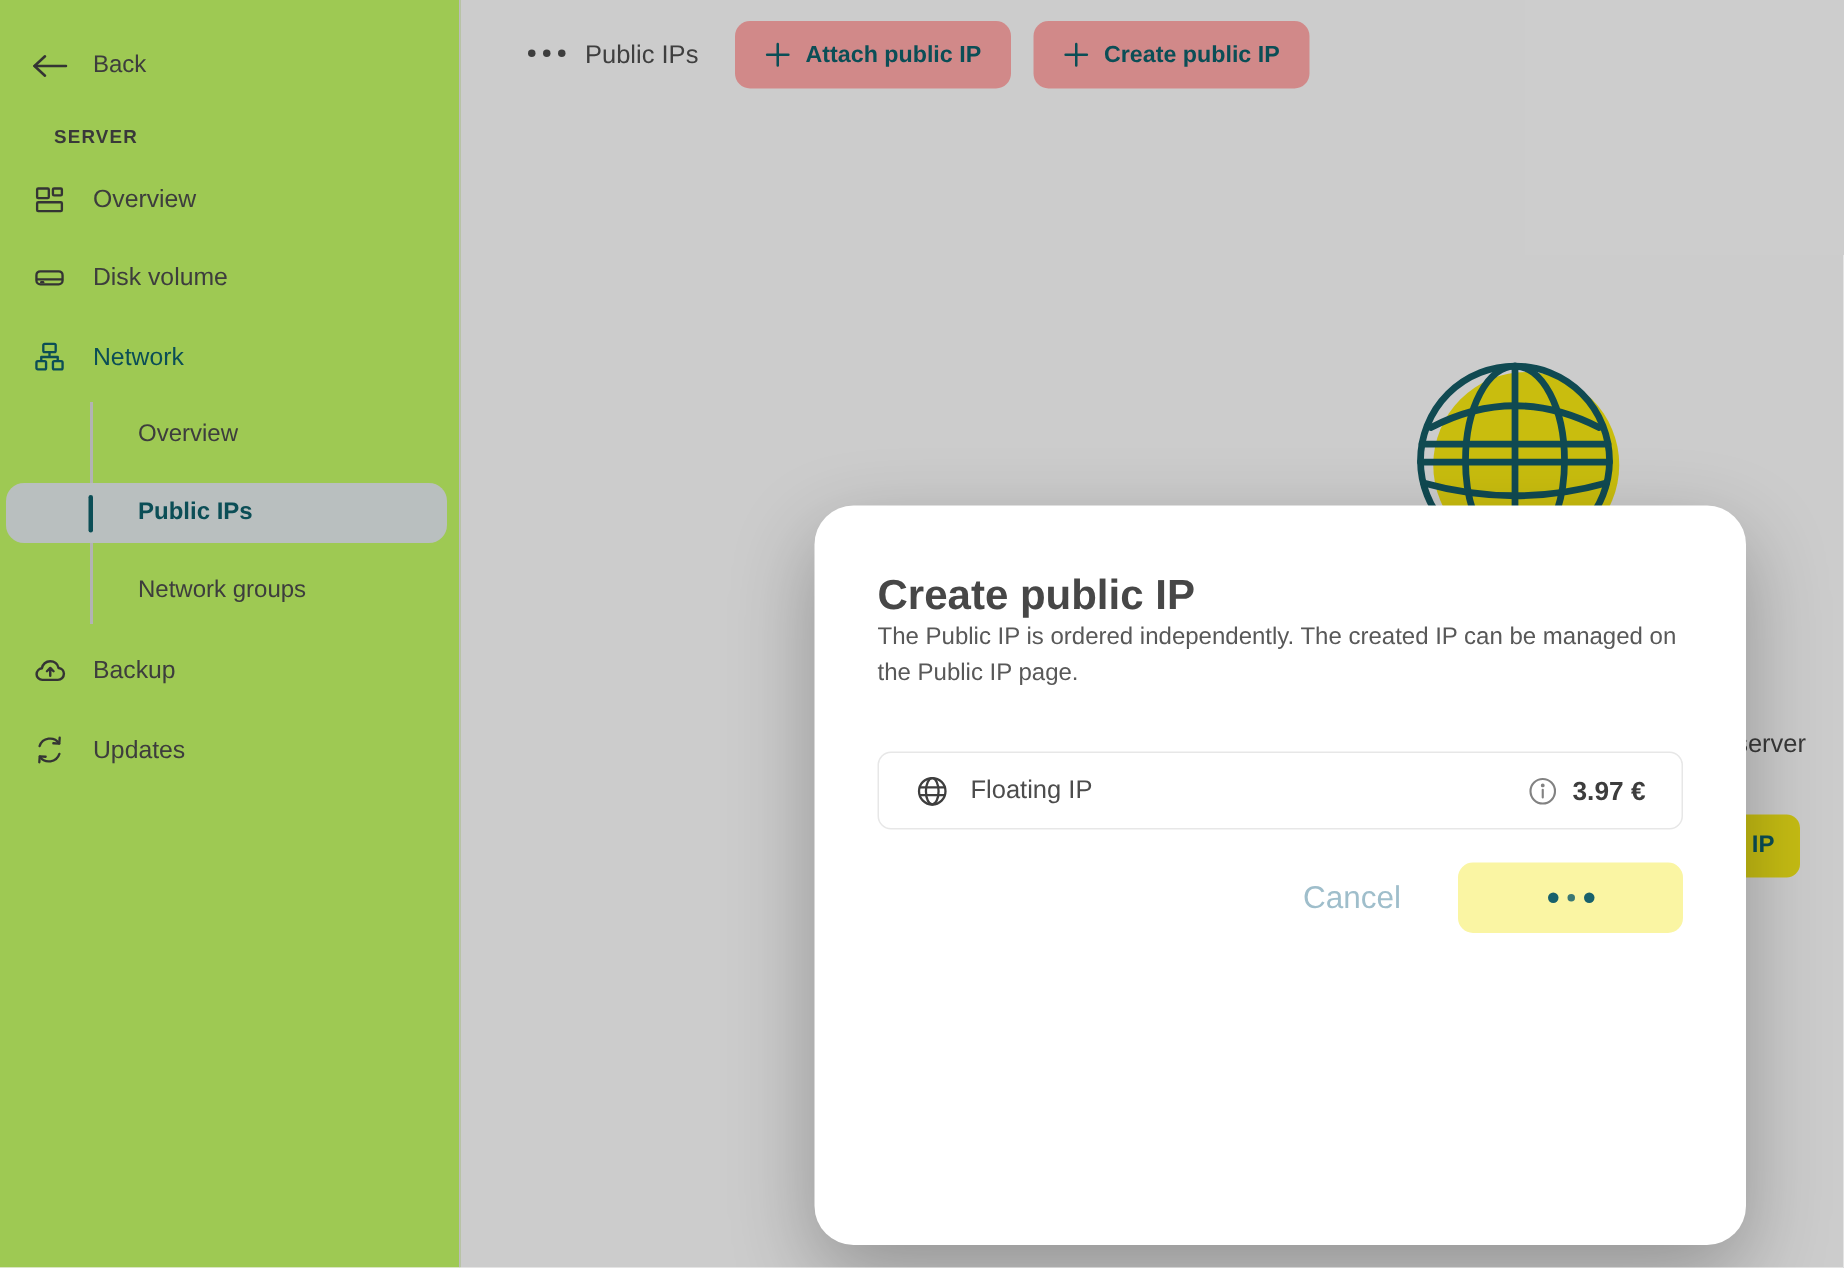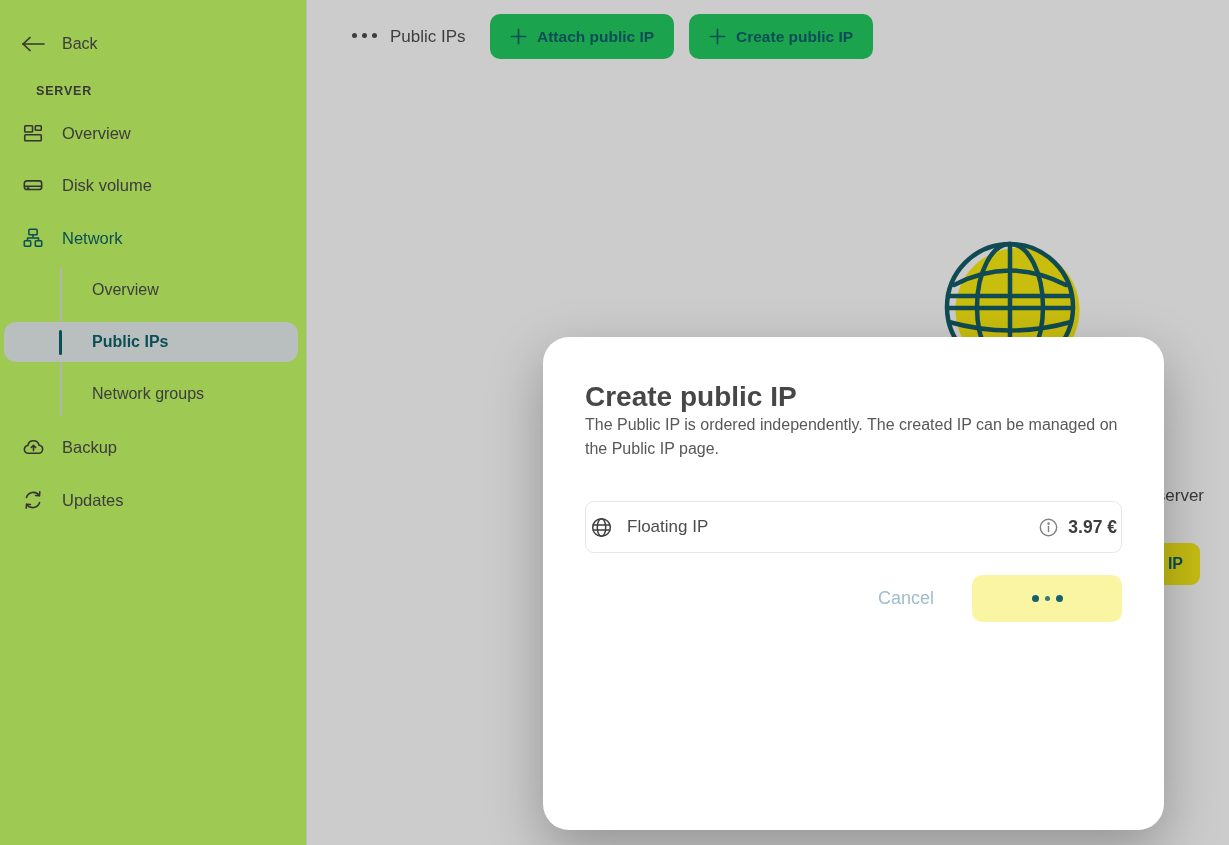--- a/index.html
+++ b/index.html
@@ -18,49 +18,49 @@
   .subguide { position:absolute; left:60px; top:268px; width:2px; height:148px; background:#d8d8d8; }
   .subpill { position:absolute; left:4px; top:322px; width:294px; height:40px; border-radius:12px; background:#dfe6e6; }
   .subbar { position:absolute; left:59px; top:330px; width:3px; height:25px; border-radius:2px; background:#0e5e68; }
   .sub-row { position:absolute; left:92px; height:24px; display:flex; align-items:center; font-size:16px; color:#4a4a4a; cursor:pointer; }
   .sub-row.active { color:#0e5e68; font-weight:bold; }
 
   
   .hdr-dots { position:absolute; left:352px; top:33px; display:flex; gap:5px; }
   .hdr-dots i { width:5px; height:5px; border-radius:50%; background:#4a4a4a; }
   .page-title { position:absolute; left:390px; top:27px; font-size:17px; color:#4c4c4c; }
-  .ybtn { position:absolute; top:14px; height:45px; border:none; border-radius:10px; background:#22c55e; color:#0e5e68;
+  .ybtn { position:absolute; top:14px; height:45px; border:none; border-radius:10px; background:#fca5a5; color:#0e5e68;
           font-family:"Liberation Sans", sans-serif; font-size:15.5px; font-weight:600;
           display:inline-flex; align-items:center; gap:10px; padding:0 20px; cursor:pointer; }
   .ybtn svg { flex:none; }
 
   
   .globe-illu { position:absolute; left:942px; top:240px; }
   .frag-text { position:absolute; right:25px; top:486px; font-size:17px; color:#454545; }
   .frag-btn { position:absolute; right:29px; top:543px; width:160px; height:42px; border:none; border-radius:9px;
               background:#efe417; color:#0e5e68; font-family:"Liberation Sans", sans-serif; font-size:16px; font-weight:600;
               text-align:right; padding-right:17px; cursor:pointer; }
 
   
   .overlay { position:absolute; inset:0; background:rgba(0,0,0,0.17); }
   .modal { position:absolute; left:543px; top:337px; width:621px; height:493px; background:#ffffff; border-radius:26px;
            box-shadow:0 20px 55px rgba(0,0,0,0.28); padding:0 42px; }
   .modal-title { margin-top:44px; font-size:28px; font-weight:bold; color:#474747; }
   .modal-desc { font-size:16px; line-height:24px; color:#585858; max-width:540px; }
   .ip-row { margin-top:40px; height:52px; border:1px solid #e7e7e7; border-radius:9px; display:flex; align-items:center;
-            padding:0 4px; cursor:pointer; background:#fff; }
+            padding:0 24px; cursor:pointer; background:#fff; }
   .ip-row .glb { color:#3e3e3e; display:flex; margin-right:14px; }
   .ip-row .iplbl { font-size:17px; color:#4c4c4c; }
   .ip-row .sp { flex:1; }
   .ip-row .inf { color:#828282; display:flex; margin-right:10px; }
   .ip-row .price { font-size:17.5px; font-weight:bold; color:#3d3d3d; }
   .terms { margin-top:66px; text-align:right; font-size:15.5px; line-height:20px; color:#5c5c5c; }
   .terms a { color:#0e5e68; text-decoration:none; display:inline-block; margin-top:1px; }
   .actions { margin-top:22px; display:flex; justify-content:flex-end; align-items:center; gap:38px; }
-  .cancel { background:none; border:none; font-family:"Liberation Sans", sans-serif; font-size:18px; color:#9fbecb; cursor:pointer; }
+  .cancel { background:none; border:none; font-family:"Liberation Sans", sans-serif; font-size:21px; color:#9fbecb; cursor:pointer; }
   .order { width:150px; height:47px; border:none; border-radius:10px; background:#faf5a3; display:flex; align-items:center;
            justify-content:center; gap:6px; cursor:pointer; }
   .order i { border-radius:50%; background:#17616c; }
   .order i:nth-child(1){ width:7px; height:7px; }
   .order i:nth-child(2){ width:5px; height:5px; opacity:.85; }
   .order i:nth-child(3){ width:7px; height:7px; }
 </style>
 </head>
 <body>
 

